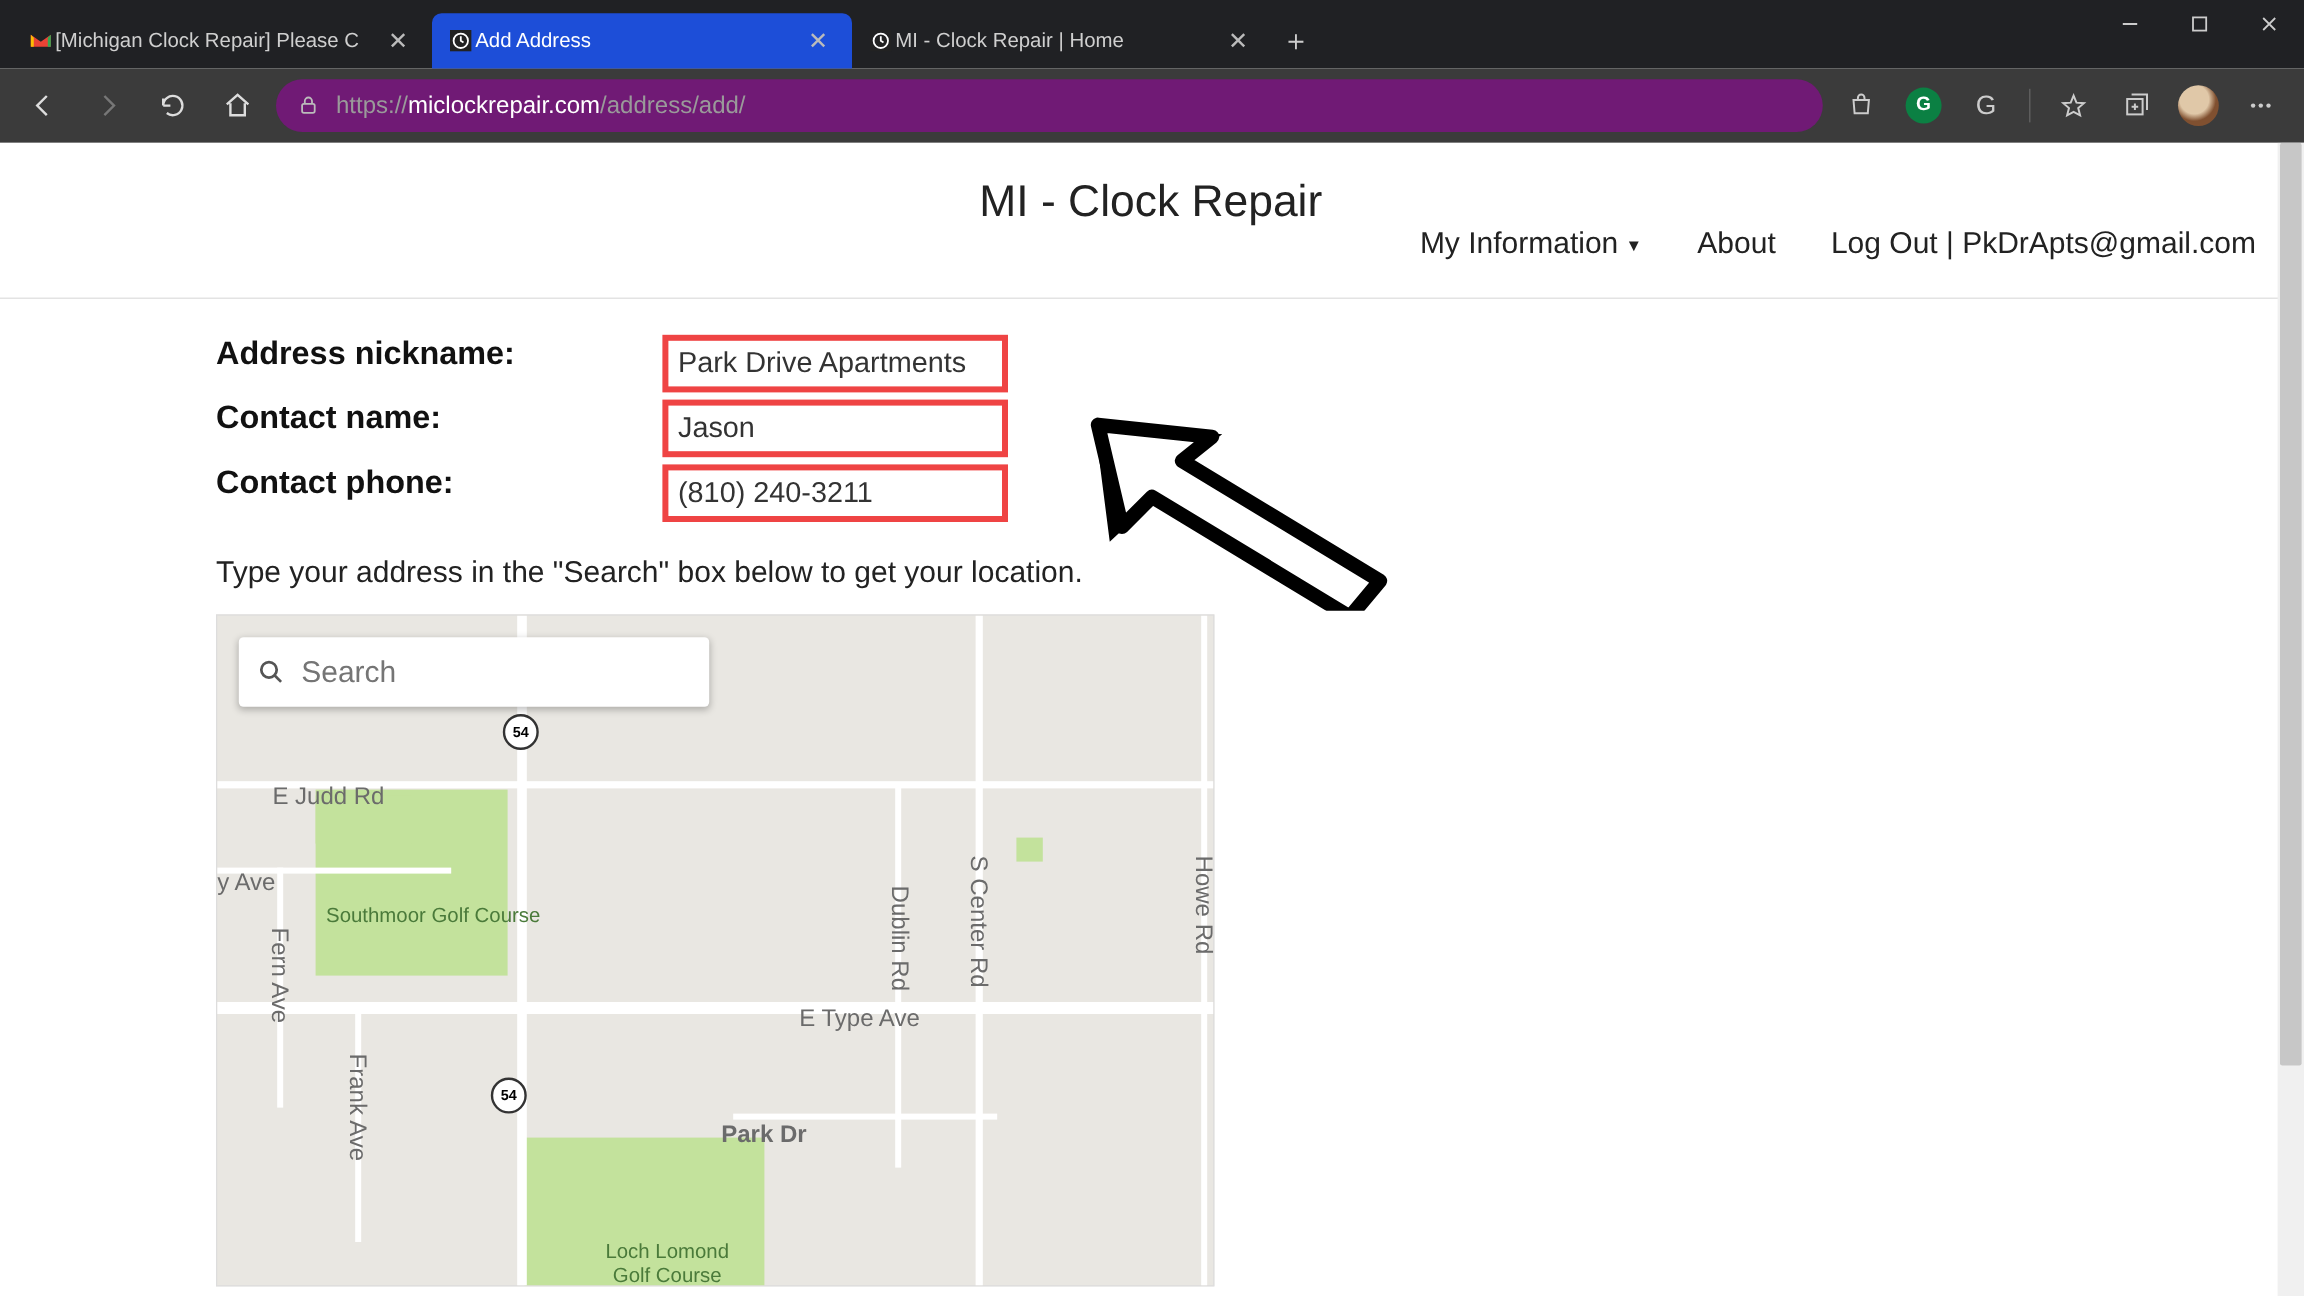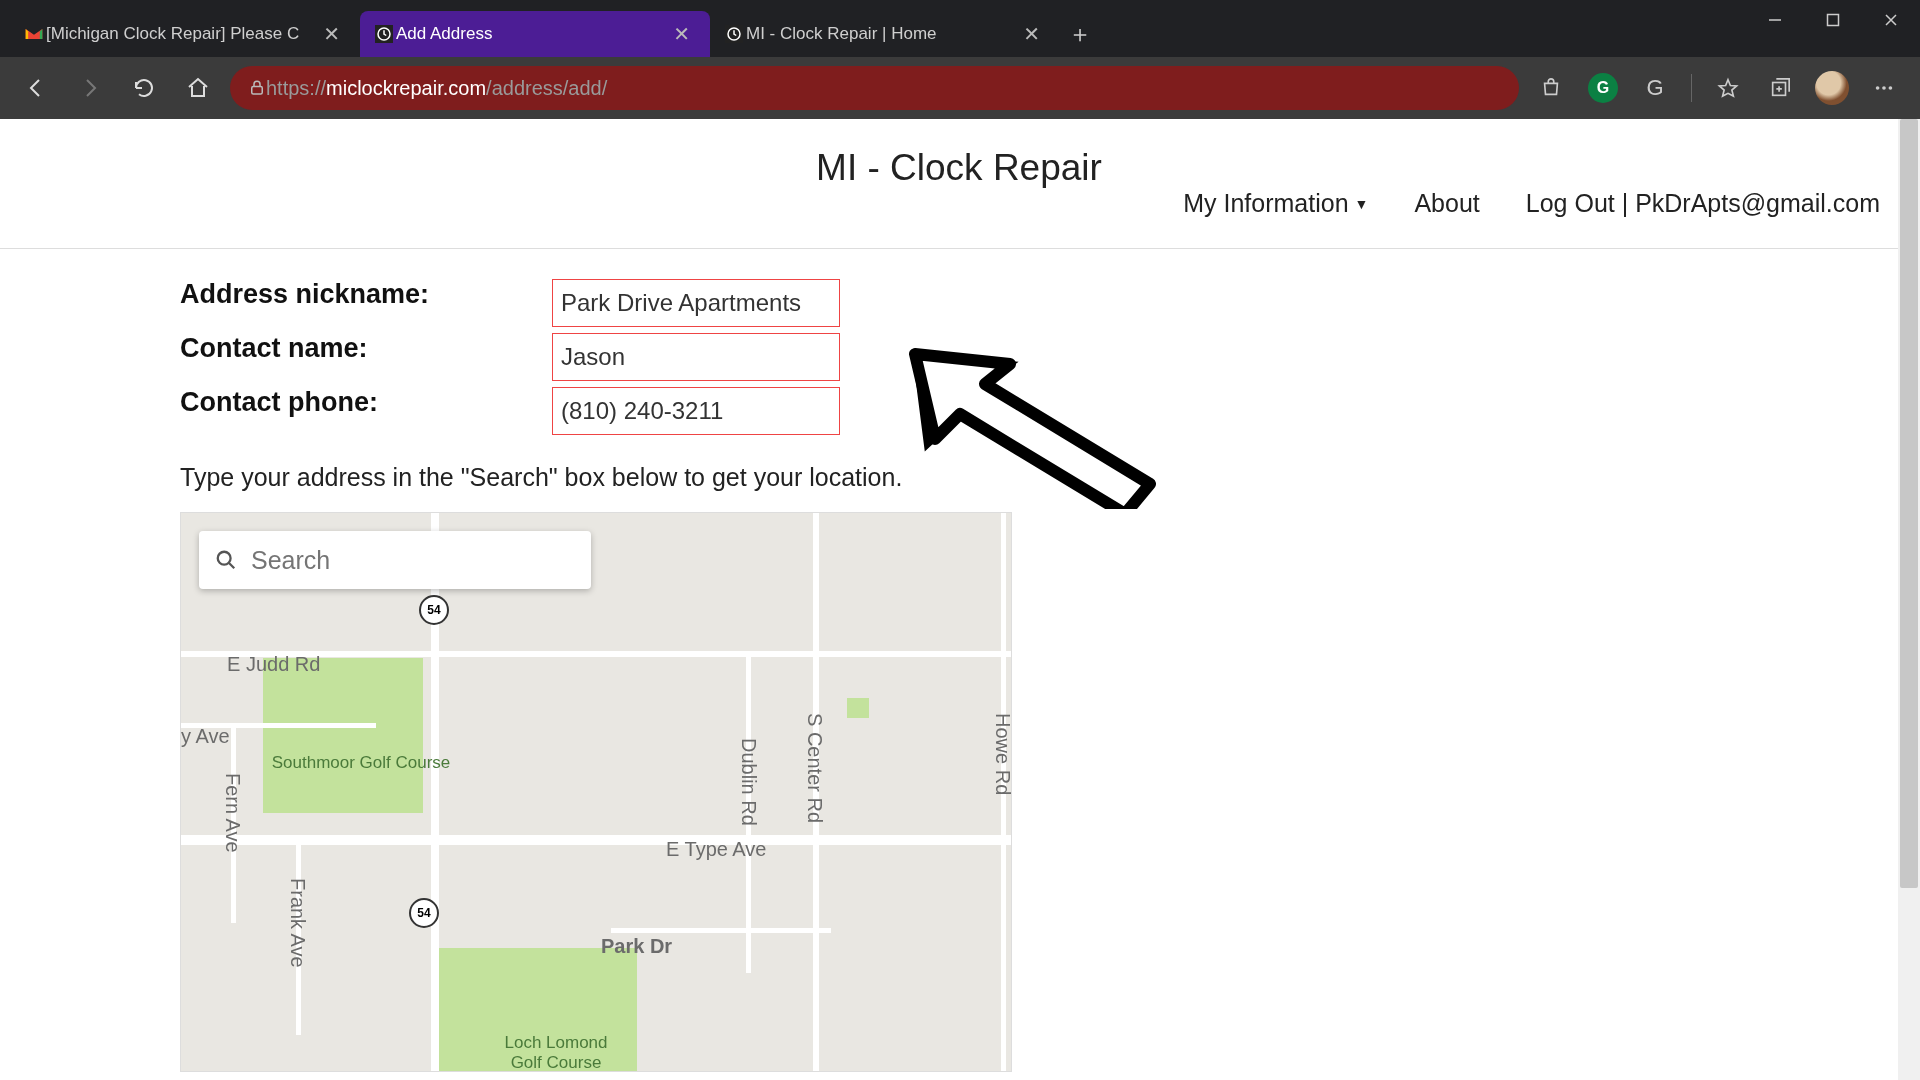--- a/index.html
+++ b/index.html
@@ -2,53 +2,53 @@
 <html><head>
 <meta charset="utf-8">
 <style>
   * { box-sizing: border-box; margin: 0; padding: 0; }
   body { font-family: "Segoe UI", Arial, sans-serif; background: #fff; width: 1920px; height: 1080px; overflow: hidden; }
 
   
   .titlebar { background: #202124; height: 57px; display: flex; align-items: flex-end; padding-left: 10px; }
   .tabs { display: flex; height: 46px; gap: 0; }
   .tab { display: flex; align-items: center; width: 350px; padding: 0 14px; color: #cfcfcf; font-size: 17px; border-radius: 8px 8px 0 0; gap: 2px; position: relative; }
-  .tab.active { background: #4c1d95; color: #fff; }
+  .tab.active { background: #1d4ed8; color: #fff; }
   .tab .favicon { width: 20px; height: 20px; display: flex; align-items: center; justify-content: center; font-size: 14px; }
   .tab .title { flex: 1; white-space: nowrap; overflow: hidden; text-overflow: ellipsis; }
   .tab .close { color: #bbb; font-size: 20px; padding: 2px 6px; border-radius: 4px; }
   .newtab { width: 40px; display: flex; align-items: center; justify-content: center; color: #ccc; font-size: 24px; }
   .winctrls { margin-left: auto; display: flex; height: 40px; align-self: flex-start; }
   .winctrls div { width: 58px; display: flex; align-items: center; justify-content: center; color: #ccc; font-size: 18px; }
 
   .addrbar { background: #3b3b3b; height: 62px; display: flex; align-items: center; padding: 0 14px; gap: 10px; }
   .navbtn { width: 44px; height: 44px; display: flex; align-items: center; justify-content: center; color: #ddd; border-radius: 50%; }
   .navbtn.disabled { color: #777; }
-  .urlbox { flex: 1; background: #7f1d1d; height: 44px; border-radius: 22px; display: flex; align-items: center; padding: 0 18px; color: #ccc; font-size: 20px; }
+  .urlbox { flex: 1; background: #701a75; height: 44px; border-radius: 22px; display: flex; align-items: center; padding: 0 18px; color: #ccc; font-size: 20px; gap: 14px; }
   .urlbox .lock { color: #bbb; }
   .urlbox .url { color: #fff; }
   .urlbox .url .dim { color: #9a9a9a; }
   .rightctrls { display: flex; align-items: center; gap: 8px; }
   .rightctrls .btn { width: 44px; height: 44px; display: flex; align-items: center; justify-content: center; color: #ddd; border-radius: 6px; font-size: 20px; }
   .rightctrls .divider { width: 1px; height: 28px; background: #666; margin: 0 6px; }
   .avatar { width: 34px; height: 34px; border-radius: 50%; background: radial-gradient(circle at 40% 35%, #e0c8a8 0 40%, #805030 60%); }
   .gcircle { width: 30px; height: 30px; border-radius: 50%; background:#0b8043; color:#fff; display:flex;align-items:center;justify-content:center; font-size:16px; font-weight:bold;}
 
   
   .page { background: #fff; height: calc(1080px - 57px - 62px); overflow-y: auto; position: relative; }
   .header { display: flex; align-items: center; padding: 28px 40px 30px 38px; border-bottom: 1px solid #ddd; flex-direction: column; }
   .brand { font-size: 37px; color: #222; font-weight: 400; }
   .nav { margin-left: auto; display: flex; gap: 46px; font-size: 25px; color: #222; align-items: center; }
   .nav .item { display: flex; align-items: center; gap: 6px; }
   .caret { font-size: 14px; }
 
   .form { padding: 30px 0 0 180px; }
   .row { display: flex; align-items: flex-start; margin-bottom: 6px; }
   .row label { width: 372px; font-size: 27px; font-weight: 700; color: #111; }
-  .row input { width: 288px; height: 48px; border: 1px solid #ef4444; font-size: 24px; padding: 4px 8px; color: #333; font-family: inherit; }
+  .row input { width: 288px; height: 48px; border: 5px solid #ef4444; font-size: 24px; padding: 4px 8px; color: #333; font-family: inherit; }
   .instr { margin: 28px 0 20px 0; font-size: 25px; color: #222; }
 
   .mapwrap { width: 832px; height: 560px; background: #e9e7e2; position: relative; overflow: hidden; border: 1px solid #ddd; }
   .searchbox { position: absolute; top: 18px; left: 18px; width: 392px; height: 58px; background: #fff; border-radius: 4px; box-shadow: 0 2px 6px rgba(0,0,0,0.25); display: flex; align-items: center; padding: 0 16px; gap: 14px; z-index: 20; }
   .searchbox input { border: none; outline: none; font-size: 25px; color: #555; width: 100%; font-family: inherit; background: transparent; }
   .searchbox .sicon { color: #555; }
 
   
   .road { position: absolute; background: #fff; }
   .roadlabel { position: absolute; font-size: 20px; color: #6b6b6b; white-space: nowrap; }

